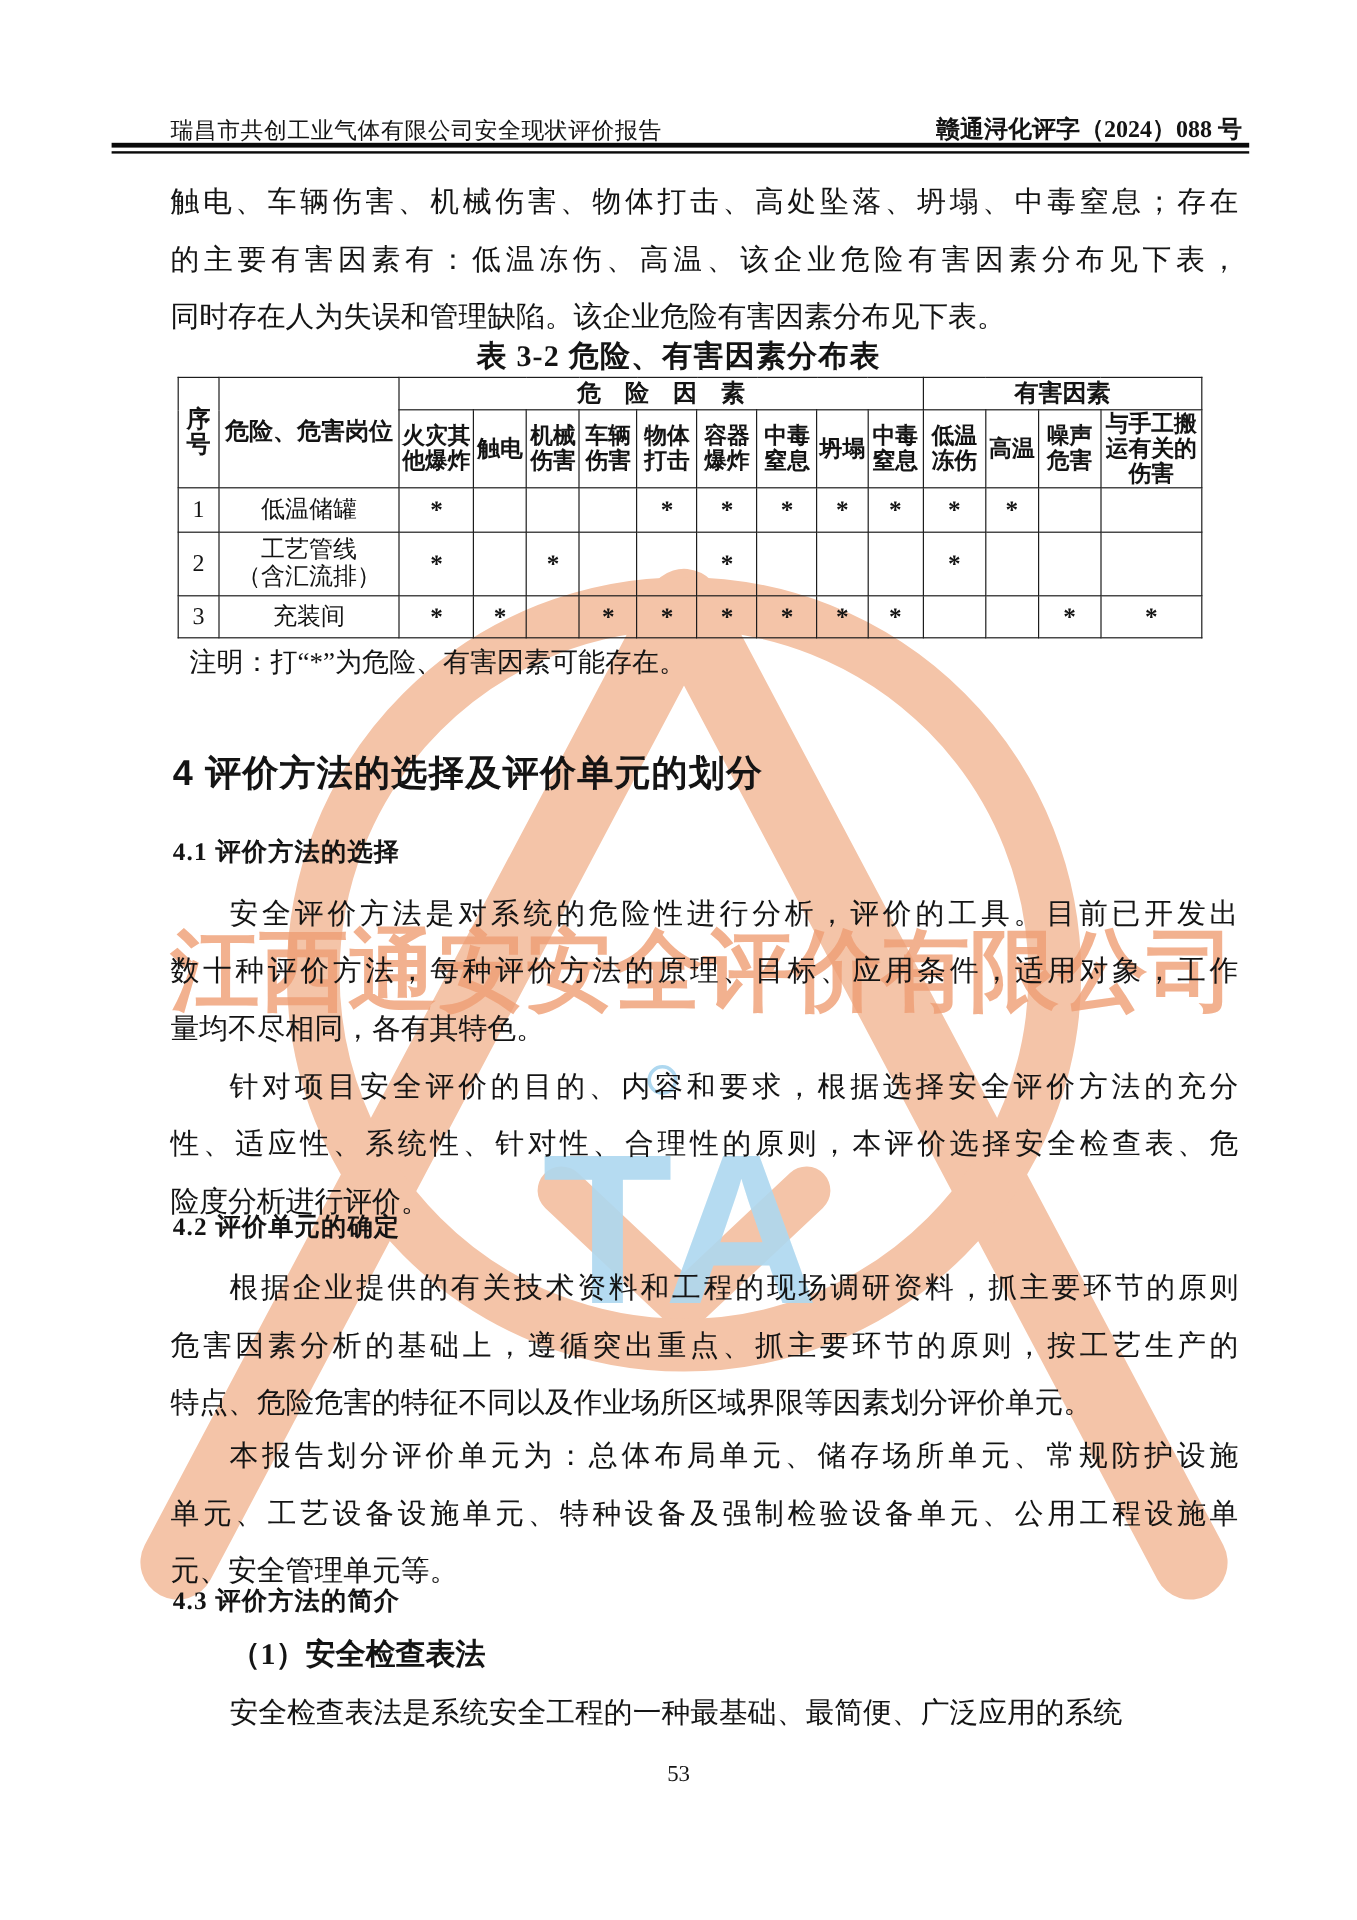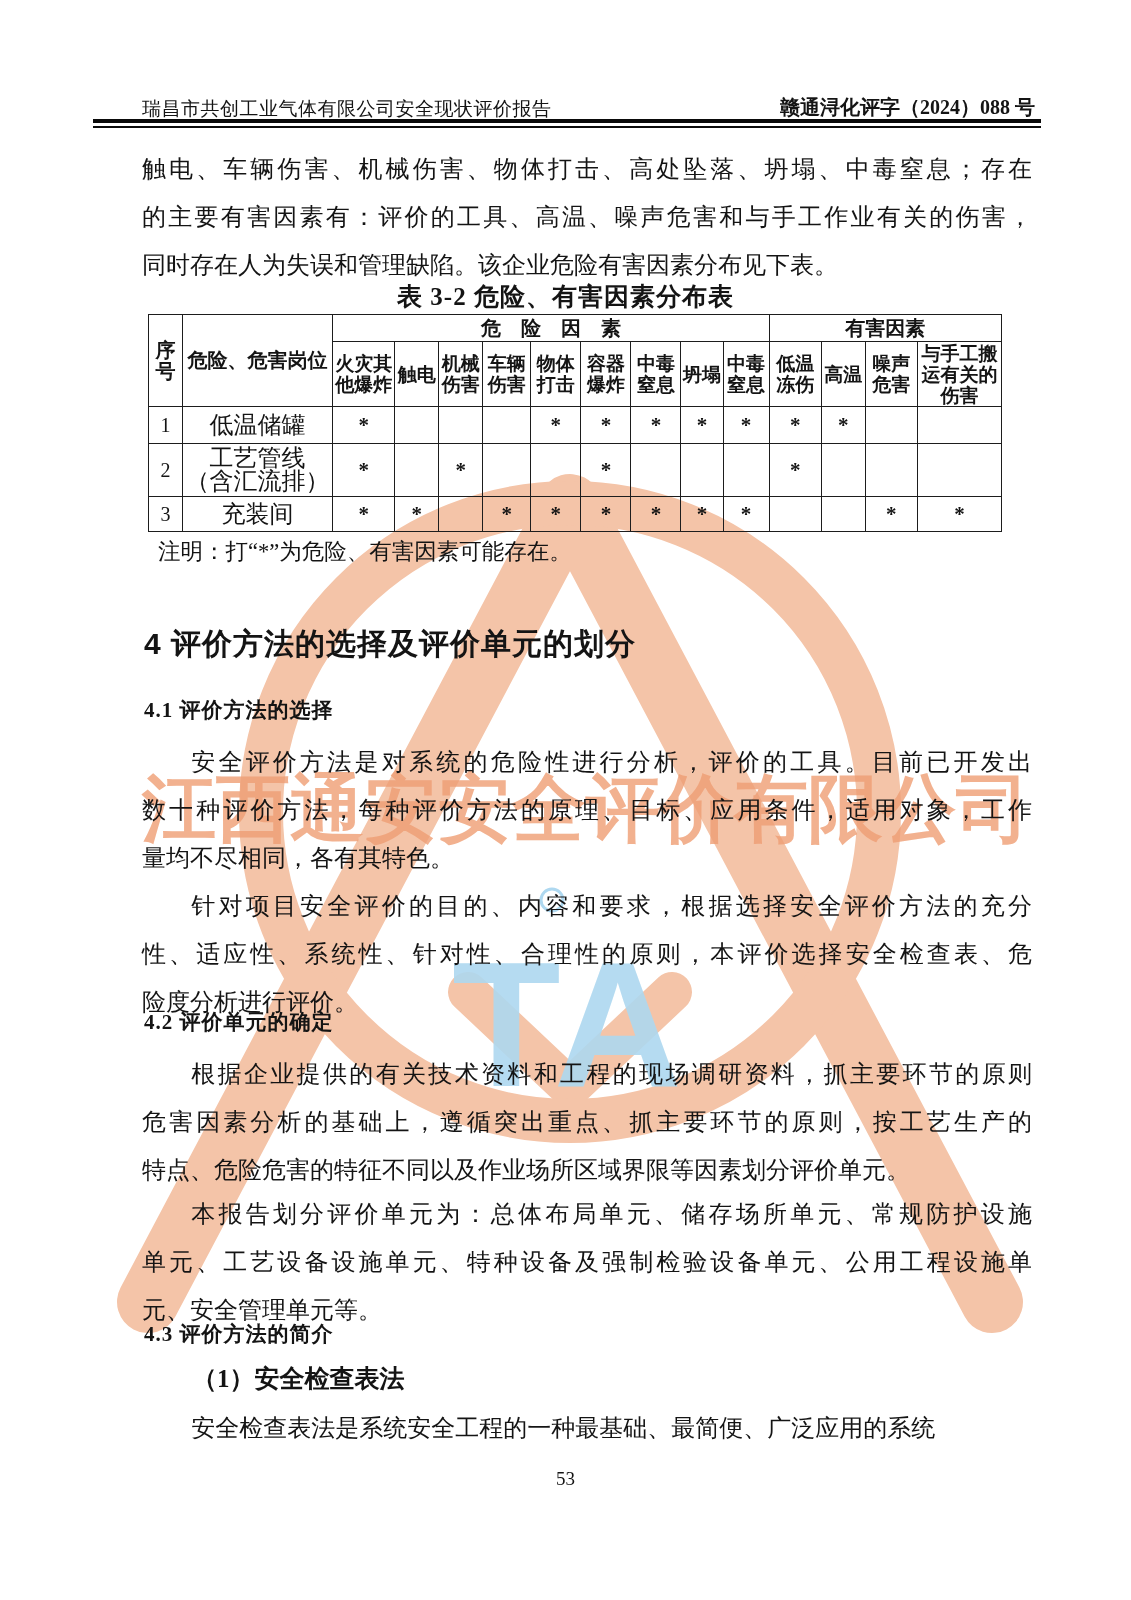--- a/index.html
+++ b/index.html
@@ -29,21 +29,21 @@
   
   .ftable-wrap{position:absolute;left:148px;top:314px;}
   table.ftable{border-collapse:collapse;table-layout:fixed;width:854px;}
   .ftable th,.ftable td{border:1.6px solid #1d1d1d;padding:0 1px;text-align:center;
     vertical-align:middle;font-size:19px;line-height:21px;overflow:hidden;}
   .ftable th{font-weight:bold;}
   .ftable .group-row th{height:26px;font-size:20px;}
   .ftable .factor-row th{height:64px;margin-top:40px;}
   .ftable th.seq,.ftable th.post{font-size:20px;}
   .ftable td.seq{font-size:20px;}
-  .ftable td.post{font-size:24px;white-space:pre-line;line-height:23px;}
+  .ftable td.post{font-size:20px;white-space:pre-line;line-height:23px;}
   .ftable td.mark{font-size:21px;font-weight:bold;}
   .ftable tr.r1 td{height:36px;}
   .ftable tr.r2 td{height:52px;}
   .ftable tr.r3 td{height:34px;}
 
   .tbl-note{position:absolute;left:158px;top:536px;font-size:22.5px;text-align:center;}
 
   
   .h-chapter{position:absolute;left:144px;top:624px;font-size:30px;font-weight:bold;
     font-family:"Liberation Sans","DejaVu Sans",sans-serif;letter-spacing:1px;}
@@ -82,21 +82,21 @@
 
   <div class="layer-content">
 
     <div class="hdr-left">瑞昌市共创工业气体有限公司安全现状评价报告</div>
     <div class="hdr-right">赣通浔化评字（2024）088 号</div>
     <div class="hdr-rule-a"></div>
     <div class="hdr-rule-b"></div>
 
     <div class="para" style="top:145px;">
         <div class="tl fill">触电、车辆伤害、机械伤害、物体打击、高处坠落、坍塌、中毒窒息；存在</div>
-        <div class="tl fill">的主要有害因素有：评价的工具、高温、噪声危害和与手工作业有关的伤害，</div>
+        <div class="tl fill">的主要有害因素有：低温冻伤、高温、该企业危险有害因素分布见下表，</div>
         <div class="tl">同时存在人为失误和管理缺陷。该企业危险有害因素分布见下表。</div>
       </div>
 
     <div class="tbl-title">表 3-2  危险、有害因素分布表</div>
 
     <div class="ftable-wrap">
       <table class="ftable" id="ftable">
           <colgroup>
             <col style="width: 34px;">
             <col style="width: 150px;">

